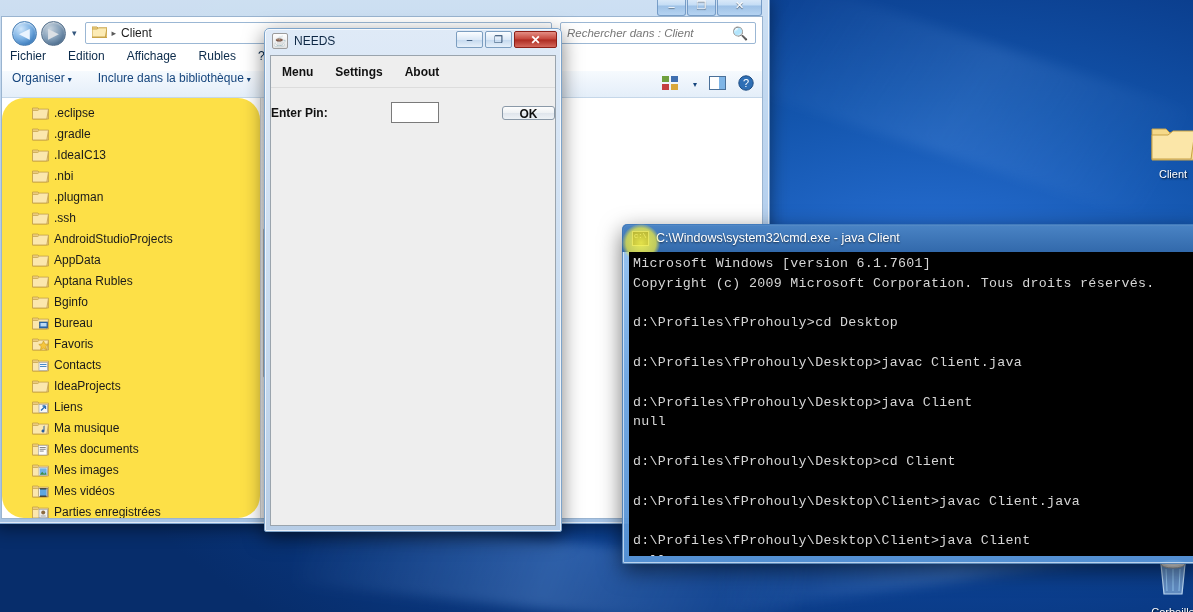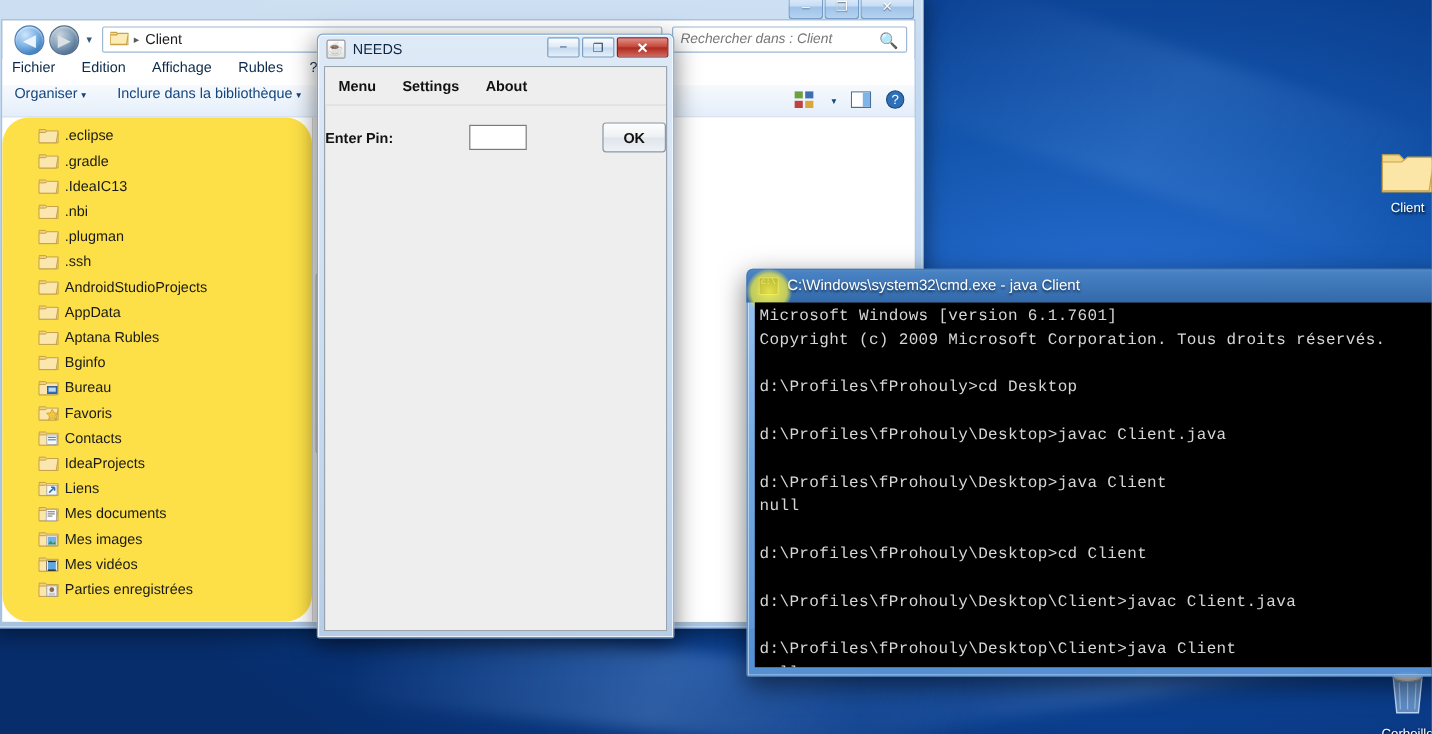--- a/index.html
+++ b/index.html
@@ -194,21 +194,21 @@
     display: flex; align-items: center; justify-content: space-between;
     gap: 8px; padding-top: 14px;
   }
   #needs .lbl { font-size: 12px; font-weight: bold; color: #111; }
   #needs input.pin {
     width: 48px; height: 21px; border: 1px solid #7a7a7a;
     background: #fff; font-size: 12px; padding: 0 3px;
     font-family: "Liberation Sans", sans-serif;
   }
   #needs button.ok {
-    width: 53px; height: 25px;
+    width: 53px; height: 14px;
     border: 1px solid #8a99a8; border-radius: 3px;
     background: linear-gradient(180deg,#fdfdfd 0%, #eef1f4 48%, #dfe5ec 52%, #eef2f6 100%);
     font-size: 12px; font-weight: bold; color: #111;
     font-family: "Liberation Sans", sans-serif;
   }
 
   
   #cmd { left: 622px; top: 224px; width: 580px; height: 340px; }
   #cmd .frame {
     position: absolute; inset: 0; border-radius: 6px 0 0 2px;
@@ -462,20 +462,28 @@
                 <path d="M0 4.4 h5.2 l1.9 -1.3 h8.9 l-1.7 9.9 h-14.3 z" fill="#fbe7ad" stroke="#c39f48" stroke-width=".8"></path>
                 <rect x="6.5" y="4.5" width="8.5" height="8" fill="#f7f7f7" stroke="#9a9a9a" stroke-width=".6"></rect>
                 <path d="M8.5 10.5 l4.5-4.5 m0 0 h-3 m3 0 v3" stroke="#2f6fb5" stroke-width="1.3" fill="none"></path>
               </svg></span>
             <span>Liens</span>
           </div>
           <div class="tree-item">
             <span class="fi"><svg width="17" height="14" viewBox="0 0 16 14">
                 <path d="M0 2 h5.5 l1.6 1.6 h8.9 v9.4 h-16 z" fill="#f0d083" stroke="#c39f48" stroke-width=".8"></path>
                 <path d="M0 4.4 h5.2 l1.9 -1.3 h8.9 l-1.7 9.9 h-14.3 z" fill="#fbe7ad" stroke="#c39f48" stroke-width=".8"></path>
+                <path d="M12 4.5 v5.6 a1.5 1.5 0 1 1 -1 -1.4 v-3.4 z" fill="#2a5d9a"></path>
+              </svg></span>
+            <span>Ma musique</span>
+          </div>
+          <div class="tree-item">
+            <span class="fi"><svg width="17" height="14" viewBox="0 0 16 14">
+                <path d="M0 2 h5.5 l1.6 1.6 h8.9 v9.4 h-16 z" fill="#f0d083" stroke="#c39f48" stroke-width=".8"></path>
+                <path d="M0 4.4 h5.2 l1.9 -1.3 h8.9 l-1.7 9.9 h-14.3 z" fill="#fbe7ad" stroke="#c39f48" stroke-width=".8"></path>
                 <rect x="6" y="3.5" width="8.5" height="9.5" fill="#fdfdfd" stroke="#9a9a9a" stroke-width=".6"></rect>
                 <rect x="7.2" y="5" width="6" height=".9" fill="#7a7a7a"></rect>
                 <rect x="7.2" y="6.8" width="6" height=".9" fill="#7a7a7a"></rect>
                 <rect x="7.2" y="8.6" width="4" height=".9" fill="#7a7a7a"></rect>
               </svg></span>
             <span>Mes documents</span>
           </div>
           <div class="tree-item">
             <span class="fi"><svg width="17" height="14" viewBox="0 0 16 14">
                 <path d="M0 2 h5.5 l1.6 1.6 h8.9 v9.4 h-16 z" fill="#f0d083" stroke="#c39f48" stroke-width=".8"></path>

